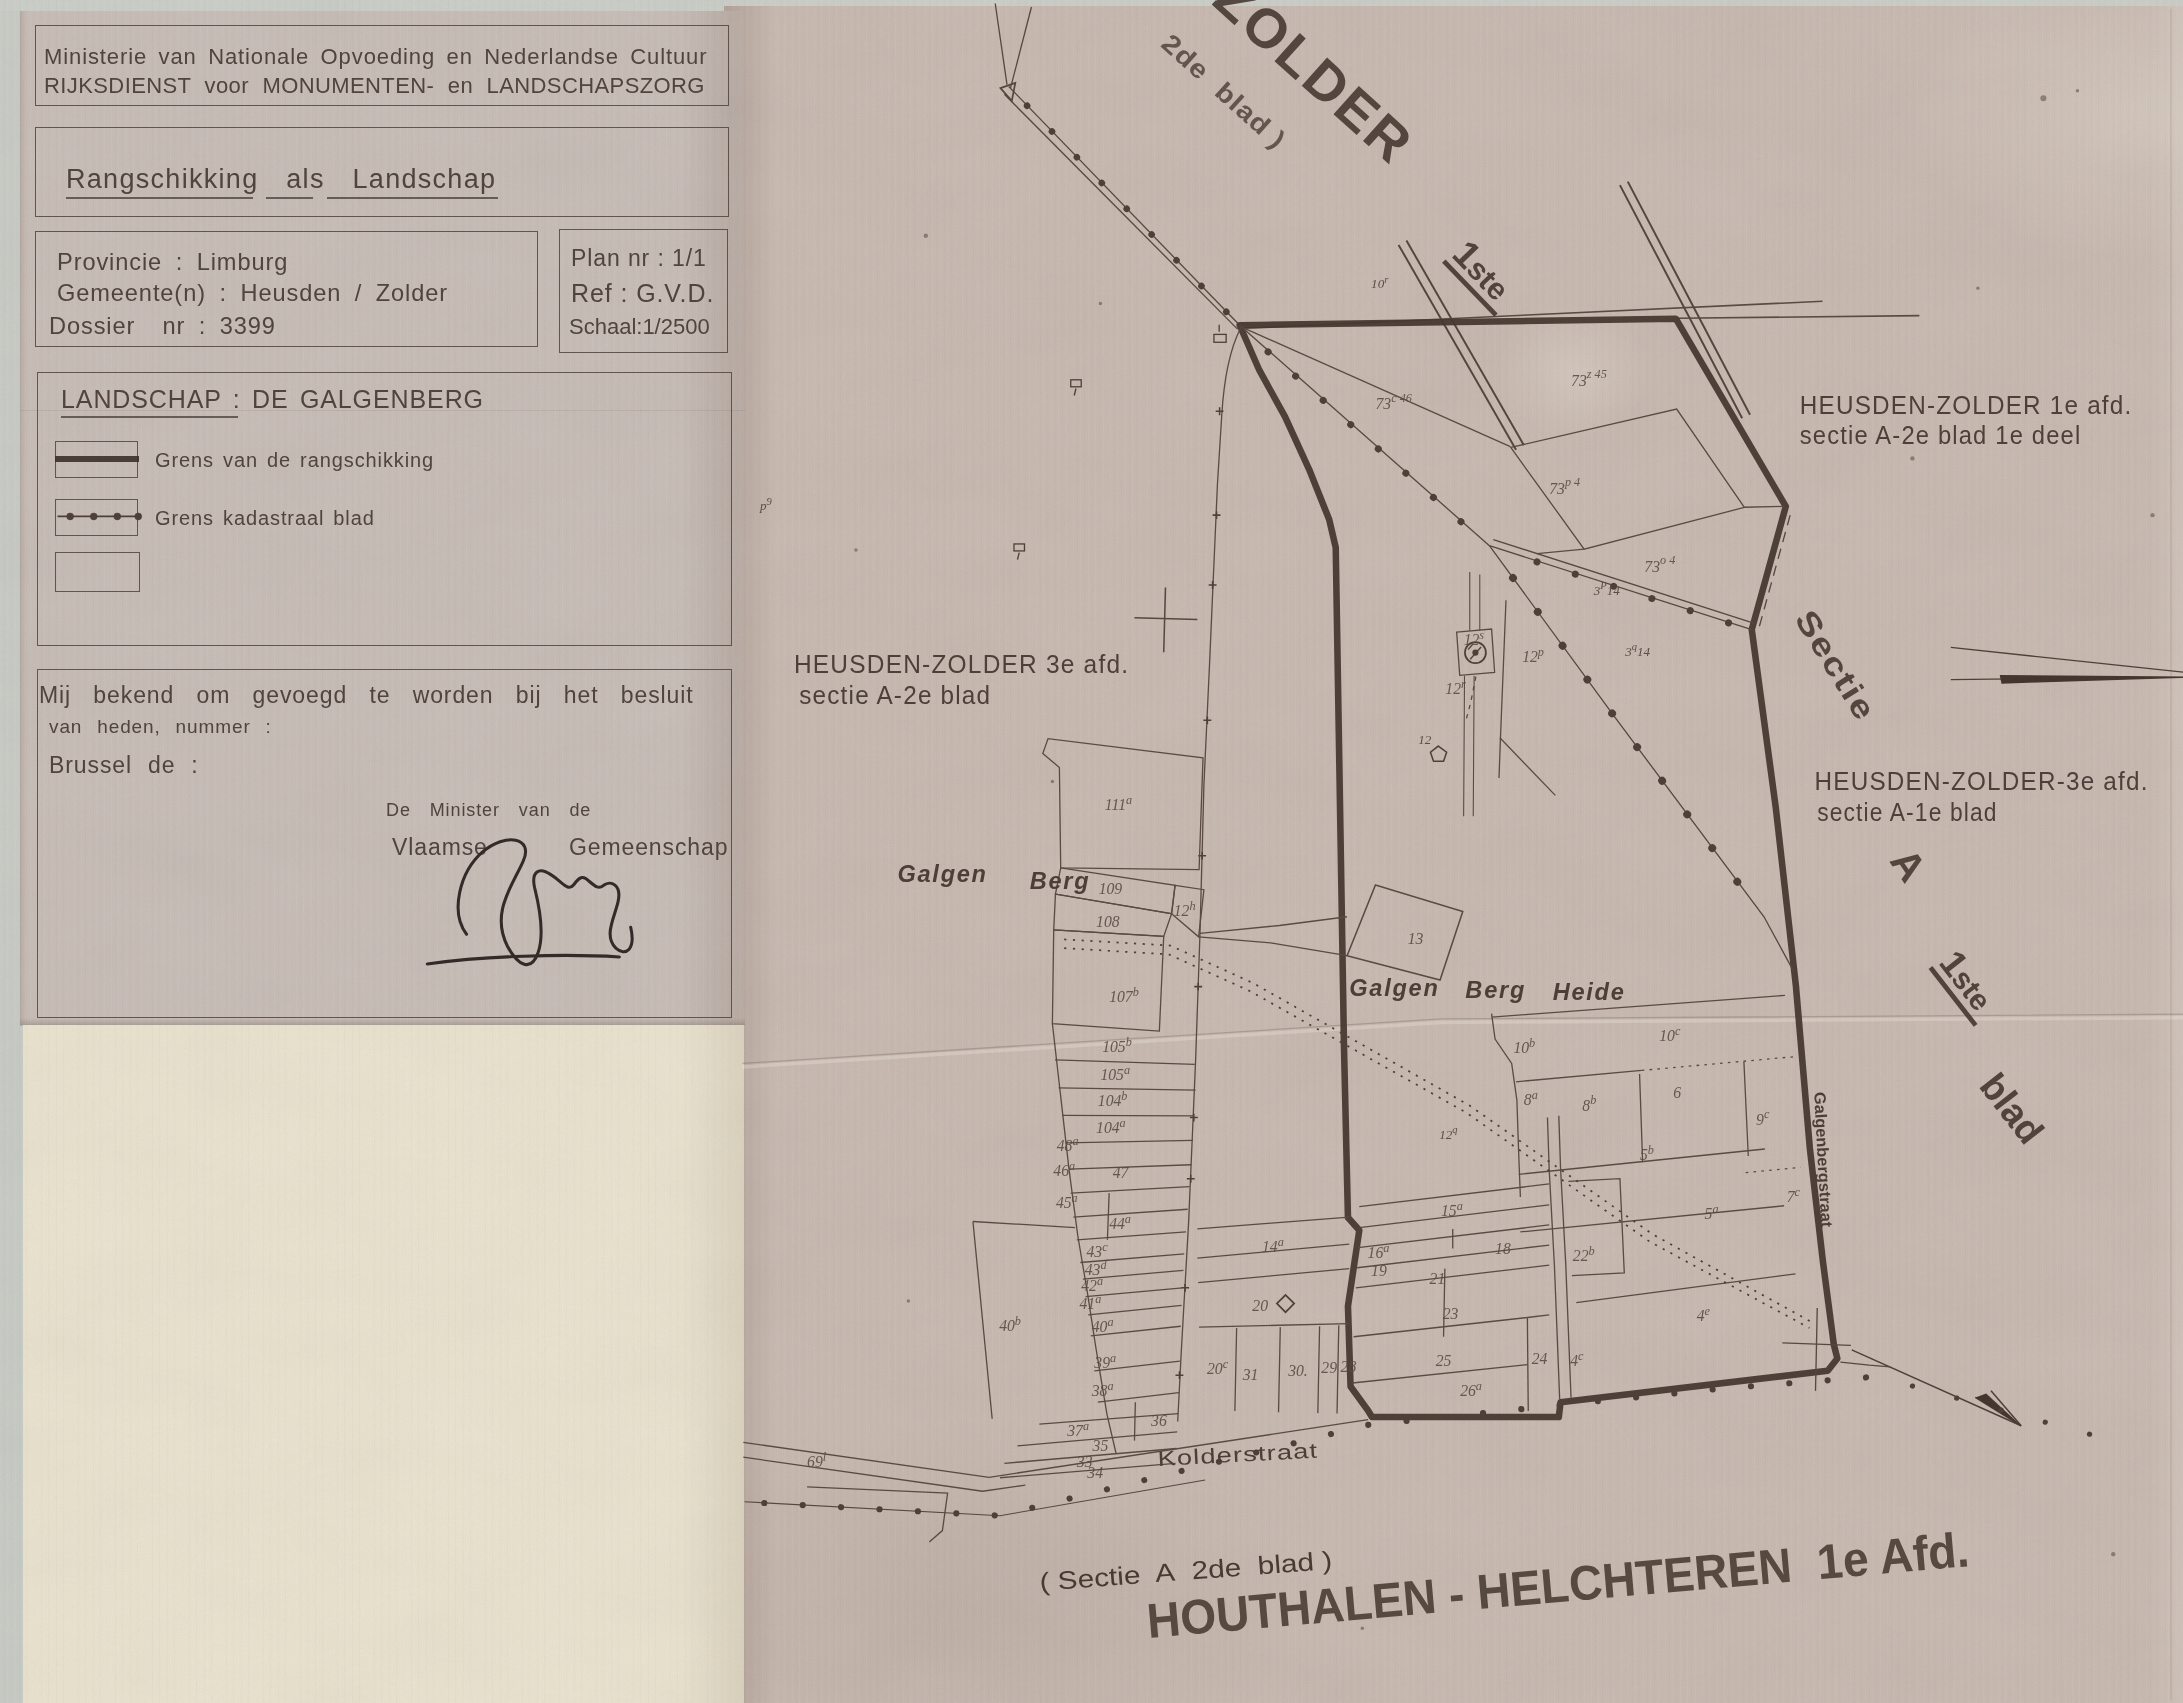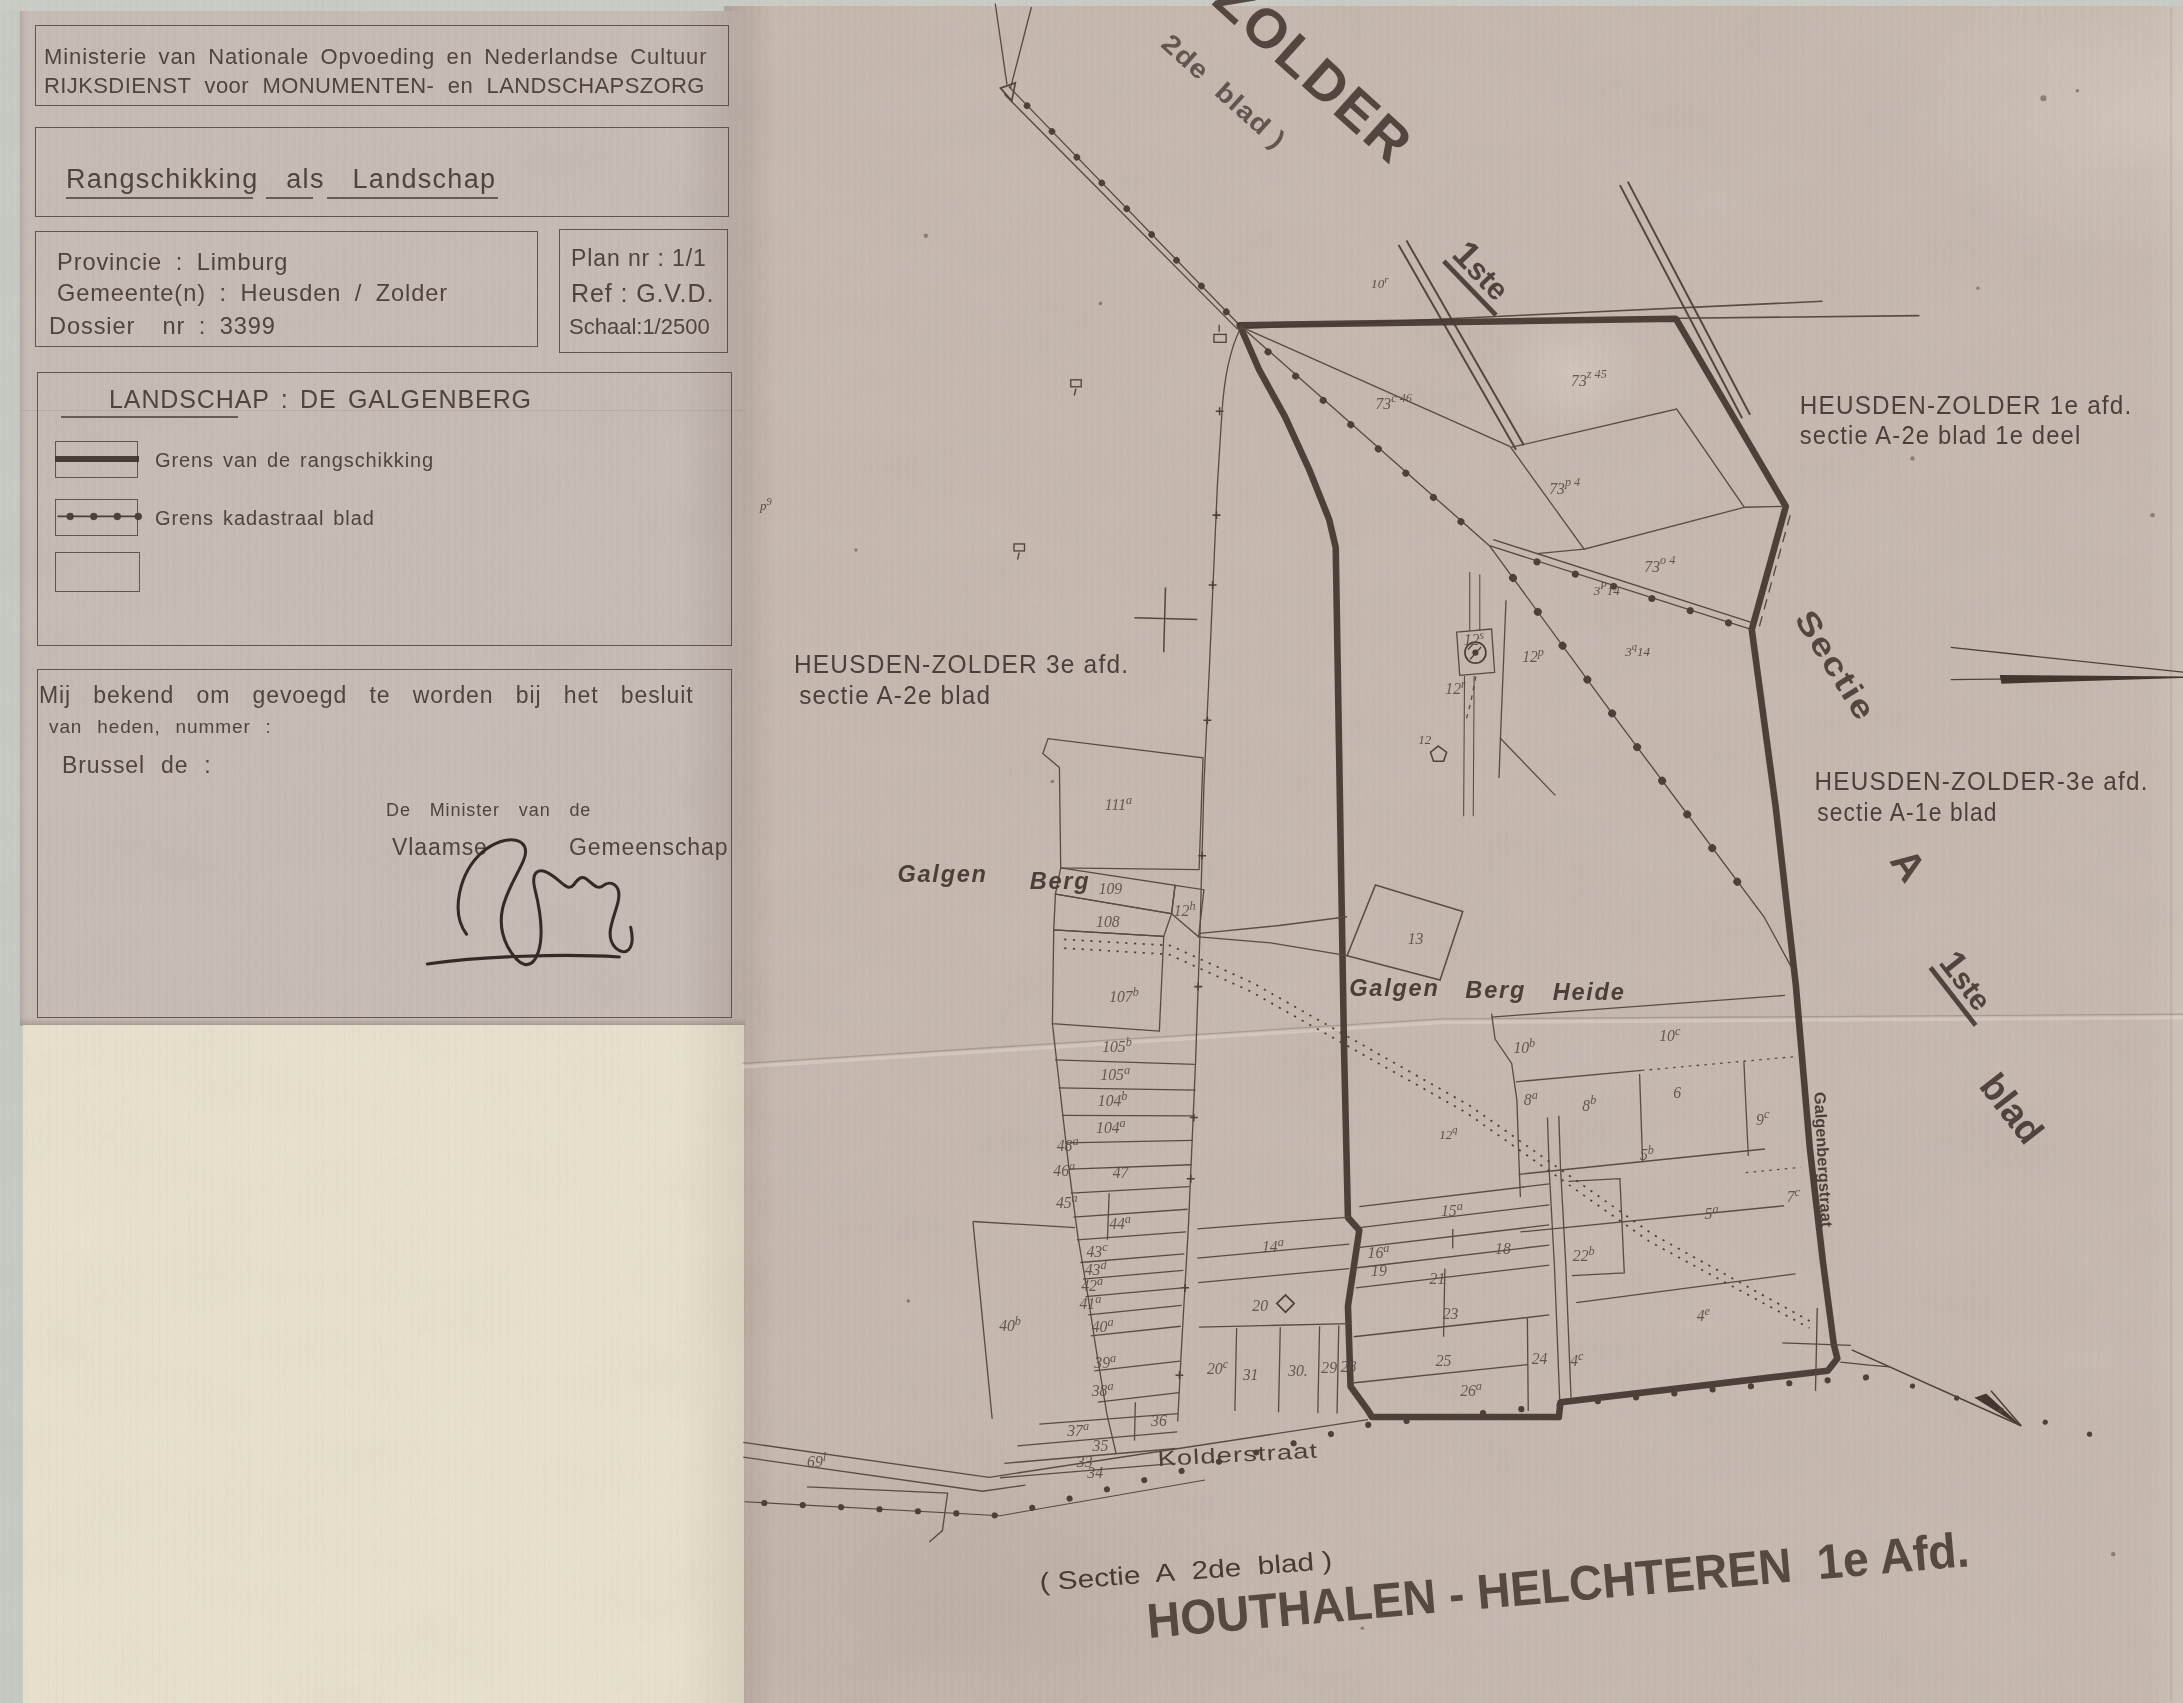--- a/index.html
+++ b/index.html
@@ -102,40 +102,40 @@
 <div class="abs formtext" style="left:49px;top:313px;font-size:23.6px;word-spacing:6.1px;white-space:nowrap;">Dossier&nbsp; nr : 3399</div>
 
 <div class="bx" style="left:559px;top:229px;width:167px;height:122px;"></div>
 
 <div class="abs formtext" style="left:571px;top:245px;font-size:23px;white-space:nowrap;">Plan nr : 1/1</div>
 <div class="abs formtext" style="left:571px;top:279px;font-size:25px;white-space:nowrap;">Ref : G.V.D.</div>
 <div class="abs formtext" style="left:569px;top:314px;font-size:22px;letter-spacing:0;white-space:nowrap;">Schaal:1/2500</div>
 
 <div class="bx" style="left:37px;top:372px;width:693px;height:272px;"></div>
 
-<div class="abs formtext" style="left:61px;top:385px;font-size:25px;word-spacing:3.5px;margin-left:48px;">LANDSCHAP : DE GALGENBERG</div>
+<div class="abs formtext" style="left:61px;top:385px;font-size:25px;word-spacing:3.5px;">LANDSCHAP : DE GALGENBERG</div>
 <div class="abs" style="left:61px;top:416px;width:177px;height:2.2px;background:rgba(80,68,61,.8);"></div>
 
 <div class="abs" style="left:55px;top:441px;width:81px;height:35px;border:1.7px solid rgba(72,60,53,.8);"></div>
 
 <div class="abs" style="left:55px;top:456px;width:84px;height:6.1px;background:rgba(62,50,44,.92);"></div>
 
 <div class="abs formtext" style="left:155px;top:449px;font-size:20px;word-spacing:2.6px;">Grens van de rangschikking</div>
 
 <div class="abs" style="left:55px;top:499px;width:81px;height:35px;border:1.7px solid rgba(72,60,53,.8);"></div>
 
 <div class="abs formtext" style="left:155px;top:507px;font-size:20px;word-spacing:2.6px;">Grens kadastraal blad</div>
 
 <div class="abs" style="left:55px;top:552px;width:83px;height:38px;border:1.7px solid rgba(72,60,53,.8);"></div>
 
 <div class="bx" style="left:37px;top:669px;width:693px;height:347px;"></div>
 
 <div class="abs formtext" style="left:39px;top:682px;font-size:23px;word-spacing:15px;white-space:nowrap;">Mij bekend om gevoegd te worden bij het besluit</div>
 <div class="abs formtext" style="left:49px;top:716px;font-size:19px;word-spacing:8.7px;white-space:nowrap;">van heden, nummer :</div>
-<div class="abs formtext" style="left:62px;top:752px;font-size:23px;word-spacing:8.7px;white-space:nowrap;">Brussel de :</div>
+<div class="abs formtext" style="left:49px;top:752px;font-size:23px;word-spacing:8.7px;white-space:nowrap;">Brussel de :</div>
 <div class="abs formtext" style="left:386px;top:800px;font-size:18px;word-spacing:13px;white-space:nowrap;">De Minister van de</div>
 <div class="abs formtext" style="left:392px;top:834px;font-size:23px;word-spacing:13px;white-space:nowrap;">Vlaamse&nbsp;&nbsp;&nbsp;&nbsp;Gemeenschap</div>
 
 <svg width="2420" height="1703" viewBox="0 0 5542 3901">
 
   <g stroke="#4c4039" fill="#4c4039">
     <line x1="131" y1="1183" x2="316" y2="1183" stroke-width="4"></line>
     <circle cx="160" cy="1183" r="8"></circle>
       <circle cx="214" cy="1183" r="8"></circle>
       <circle cx="268" cy="1183" r="8"></circle>

